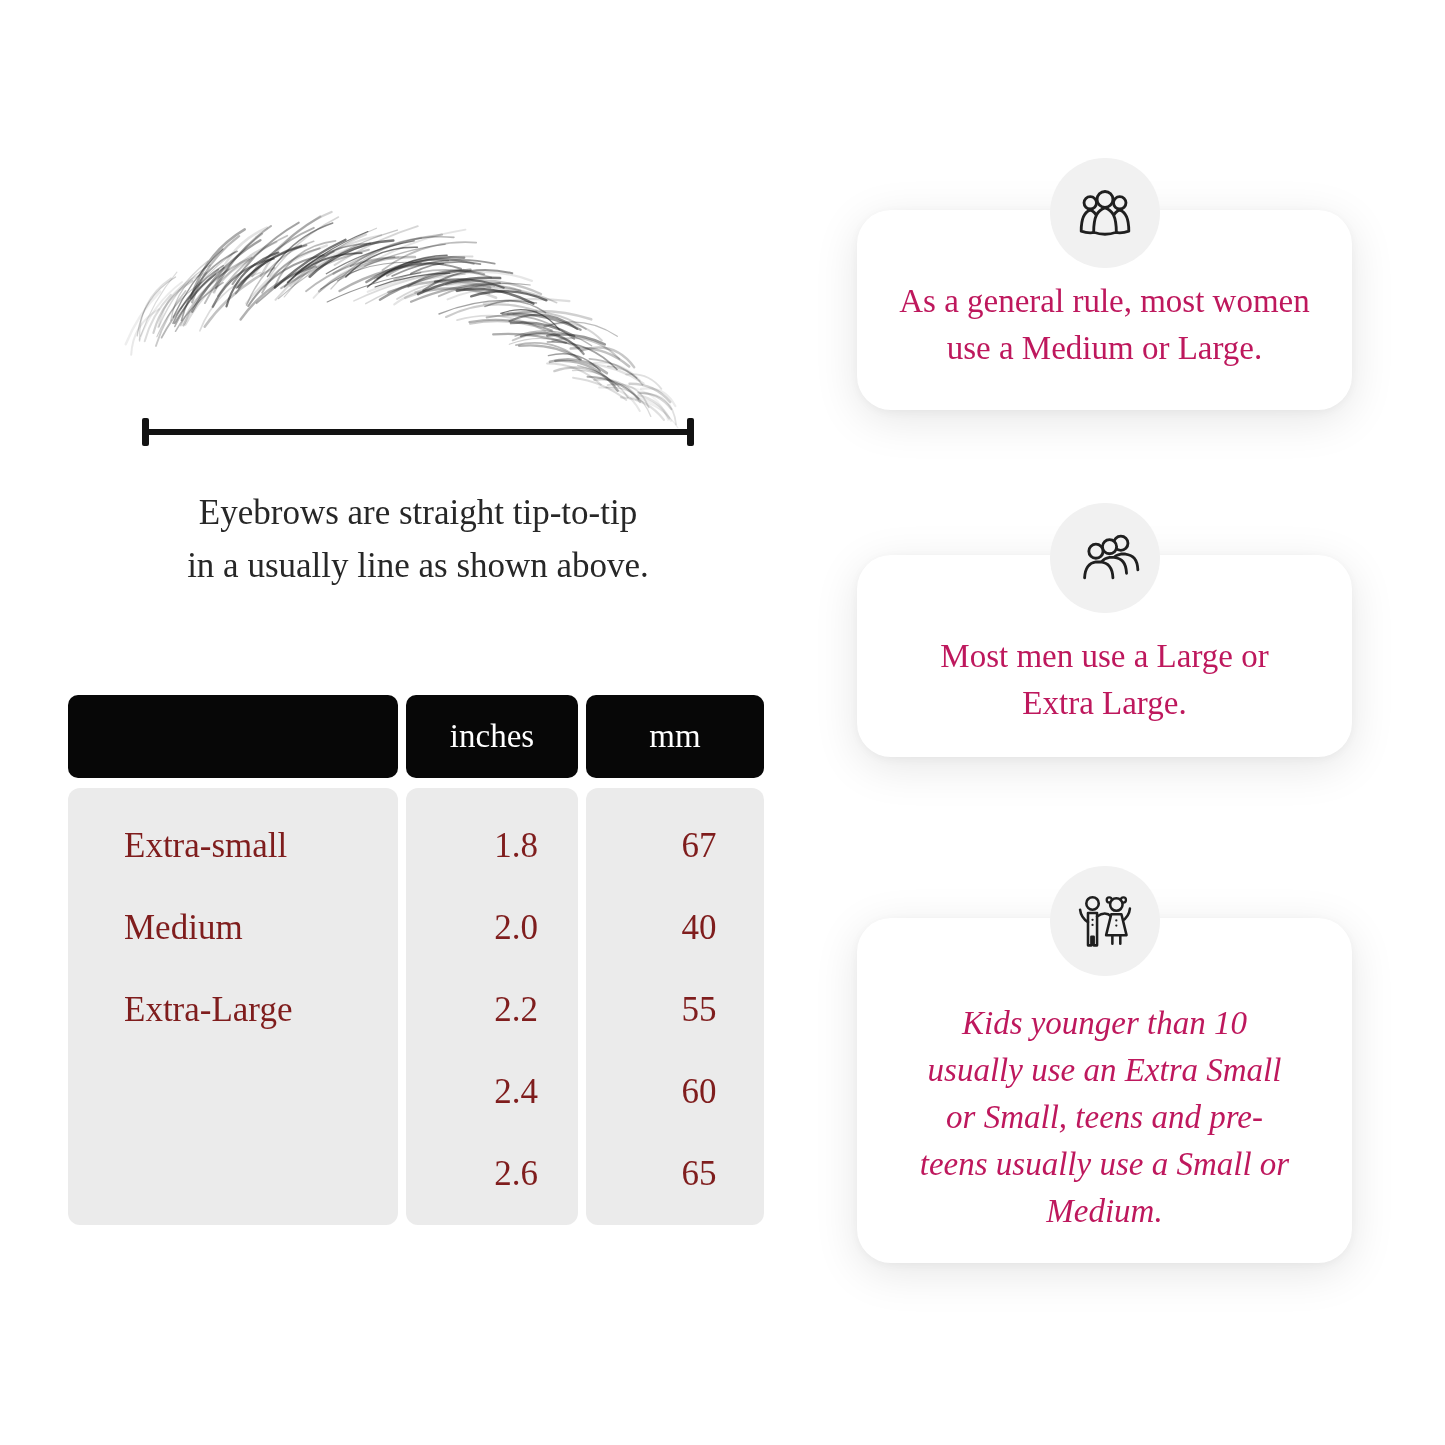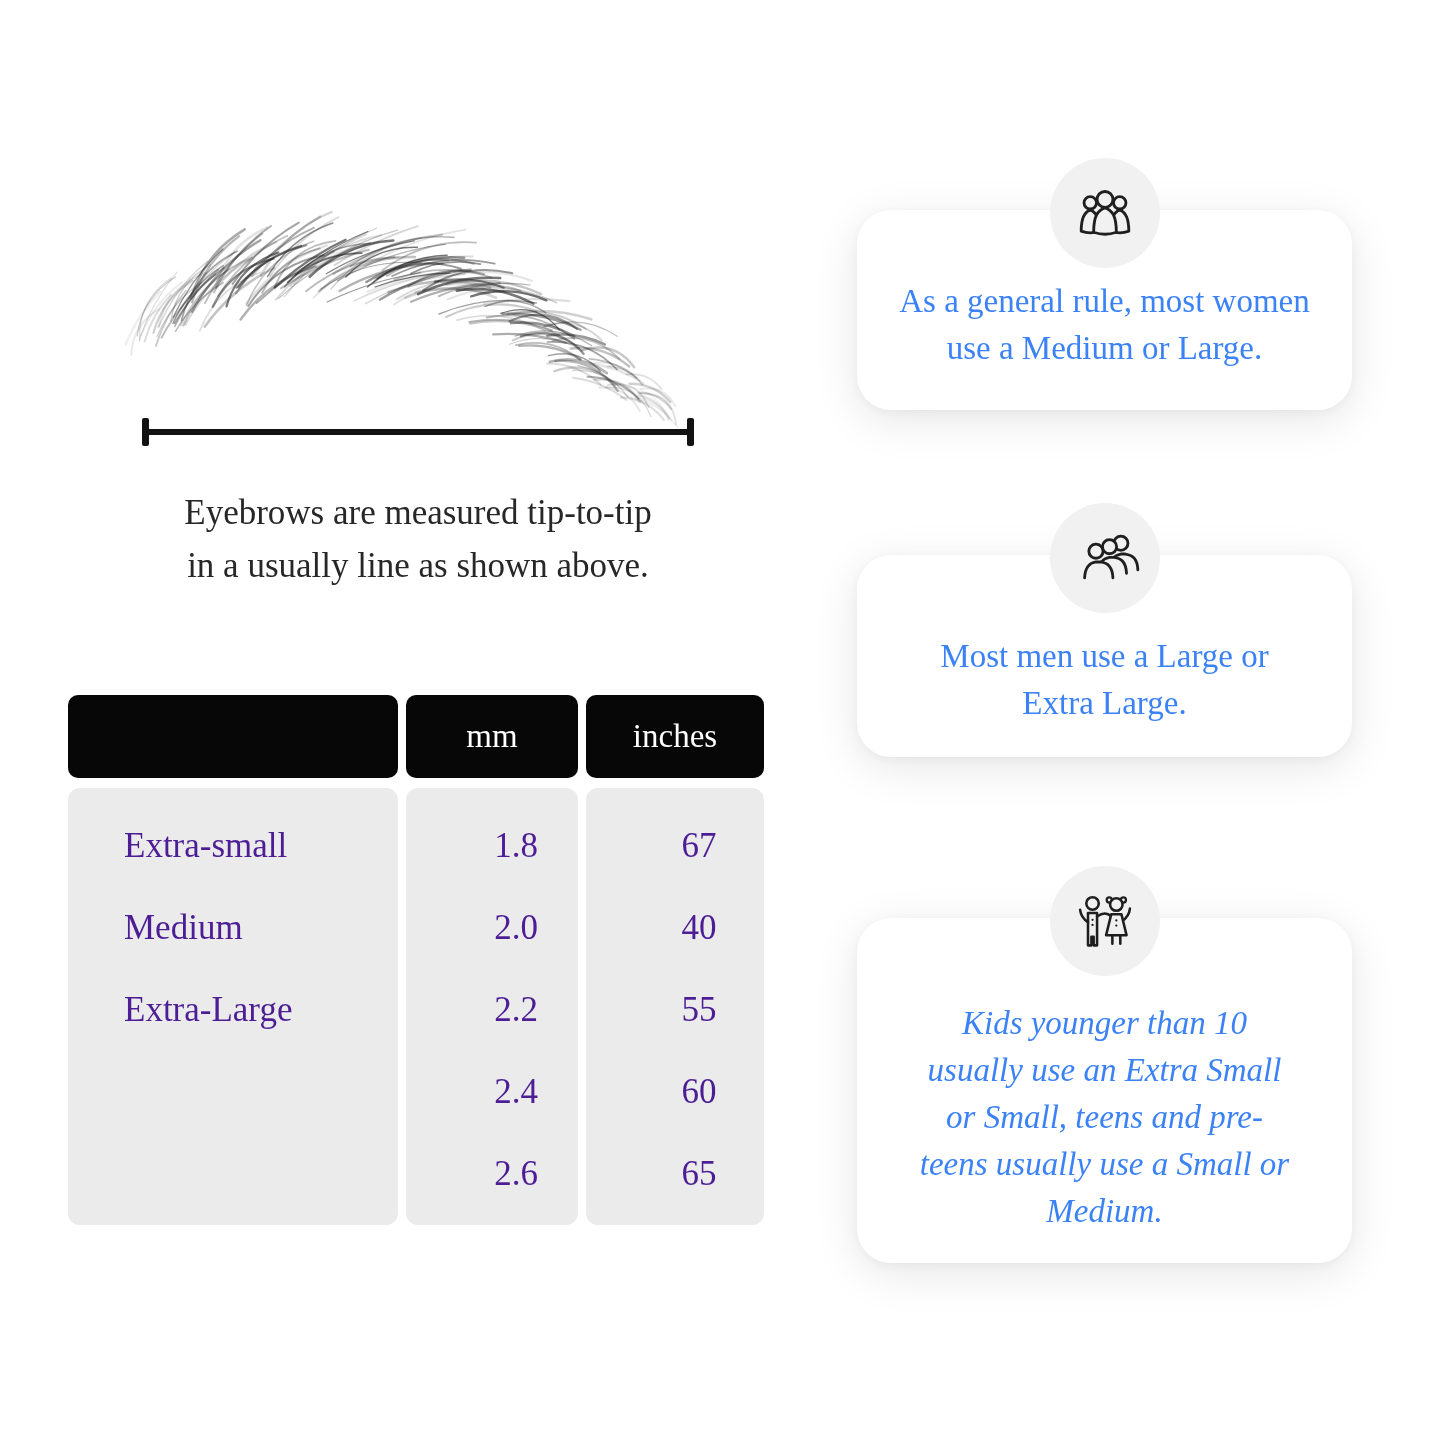--- a/index.html
+++ b/index.html
@@ -15,33 +15,33 @@
   .caption{position:absolute;left:68px;top:486px;width:700px;margin:0;text-align:center;
     font-size:35px;line-height:53px;color:#272727;}
   
   .thead{position:absolute;left:68px;top:695px;width:696px;display:grid;
     grid-template-columns:330px 172px 178px;column-gap:8px;}
   .hcell{height:83px;background:#070707;border-radius:10px;color:#ffffff;
     display:flex;align-items:center;justify-content:center;font-size:33px;}
   .tbody{position:absolute;left:68px;top:788px;width:696px;display:grid;
     grid-template-columns:330px 172px 178px;column-gap:8px;}
   .bcol{background:#ebebeb;border-radius:12px;height:437px;padding-top:17px;box-sizing:border-box;}
-  .cell{height:82px;display:flex;align-items:center;font-size:35px;color:#4c1d95;}
+  .cell{height:82px;display:flex;align-items:center;font-size:35px;color:#7f1d1d;}
   .label-cell{padding-left:56px;}
   .value-cell{justify-content:center;margin-left:48px;}
   
   .card{position:absolute;left:857px;width:495px;background:#ffffff;border-radius:34px;
     box-shadow:0 10px 45px rgba(0,0,0,0.10),0 2px 10px rgba(0,0,0,0.04);}
   .card1{top:210px;height:200px;}
   .card2{top:555px;height:202px;}
   .card3{top:918px;height:345px;font-style:italic;}
   .badge{position:absolute;left:50%;transform:translateX(-50%);top:-52px;width:110px;height:110px;
     border-radius:50%;background:#f1f1f1;display:flex;align-items:center;justify-content:center;}
   .badge svg{width:68px;height:68px;overflow:visible;}
-  .card-text{margin:0 auto;text-align:center;font-size:33px;line-height:47px;color:#3b82f6;}
+  .card-text{margin:0 auto;text-align:center;font-size:33px;line-height:47px;color:#be185d;}
   .t1{padding-top:68px;max-width:458px;}
   .t2{padding-top:78px;max-width:400px;}
   .t3{padding-top:82px;max-width:382px;}
   .icon-stroke{fill:none;stroke:#1f1f1f;stroke-linecap:round;stroke-linejoin:round;}
   .icon-fill{fill:#f1f1f1;stroke:none;}
 </style>
 </head>
 <body>
 
 <div class="canvas">
@@ -214,28 +214,28 @@
       <path d="M535.3,165.4 Q567.6,164.3 571.1,196.5" fill="none" stroke="rgba(35,35,35,0.14)" stroke-width="1.73" stroke-linecap="round"></path>
     </svg>
 
   <div class="mline">
     <span class="cap"></span>
     <span class="bar"></span>
     <span class="cap"></span>
   </div>
 
   <p class="caption">
-    <span>Eyebrows are measured tip-to-tip</span><br>
+    <span>Eyebrows are straight tip-to-tip</span><br>
     <span>in a usually line as shown above.</span>
   </p>
 
   <div class="thead">
     <div class="hcell"></div>
+    <div class="hcell">inches</div>
     <div class="hcell">mm</div>
-    <div class="hcell">inches</div>
   </div>
 
   <div class="tbody">
     <div class="bcol">
       <div class="cell label-cell">Extra-small</div>
       <div class="cell label-cell">Medium</div>
       <div class="cell label-cell">Extra-Large</div>
     </div>
     <div class="bcol">
       <div class="cell value-cell">1.8</div>

